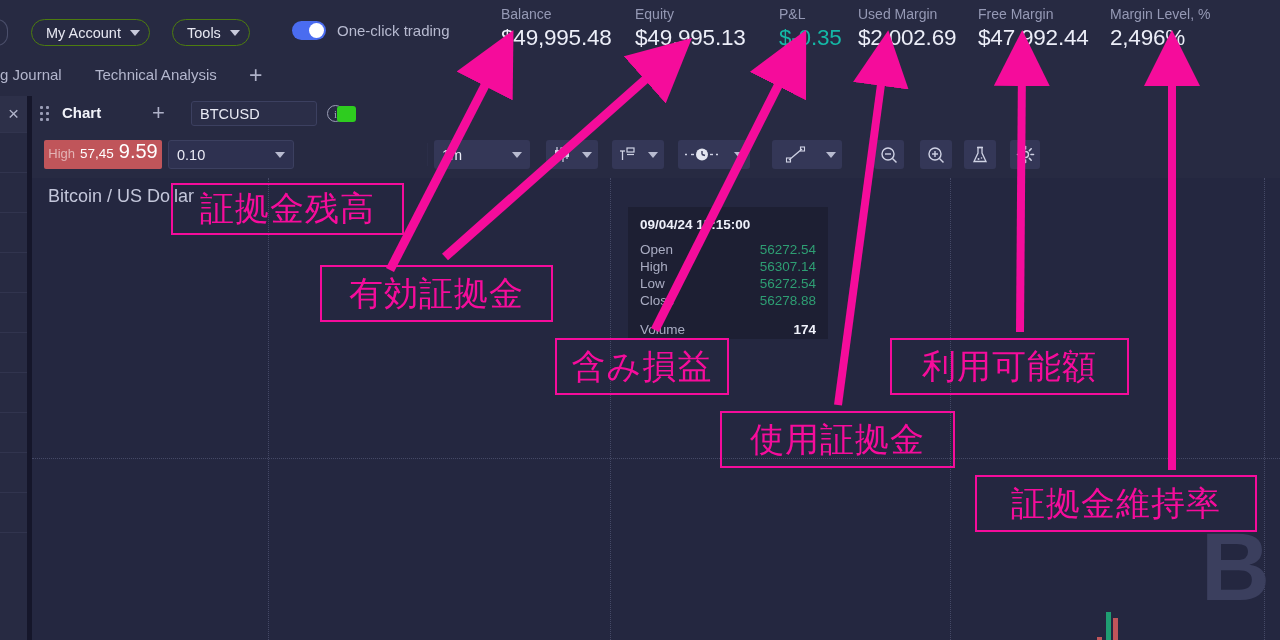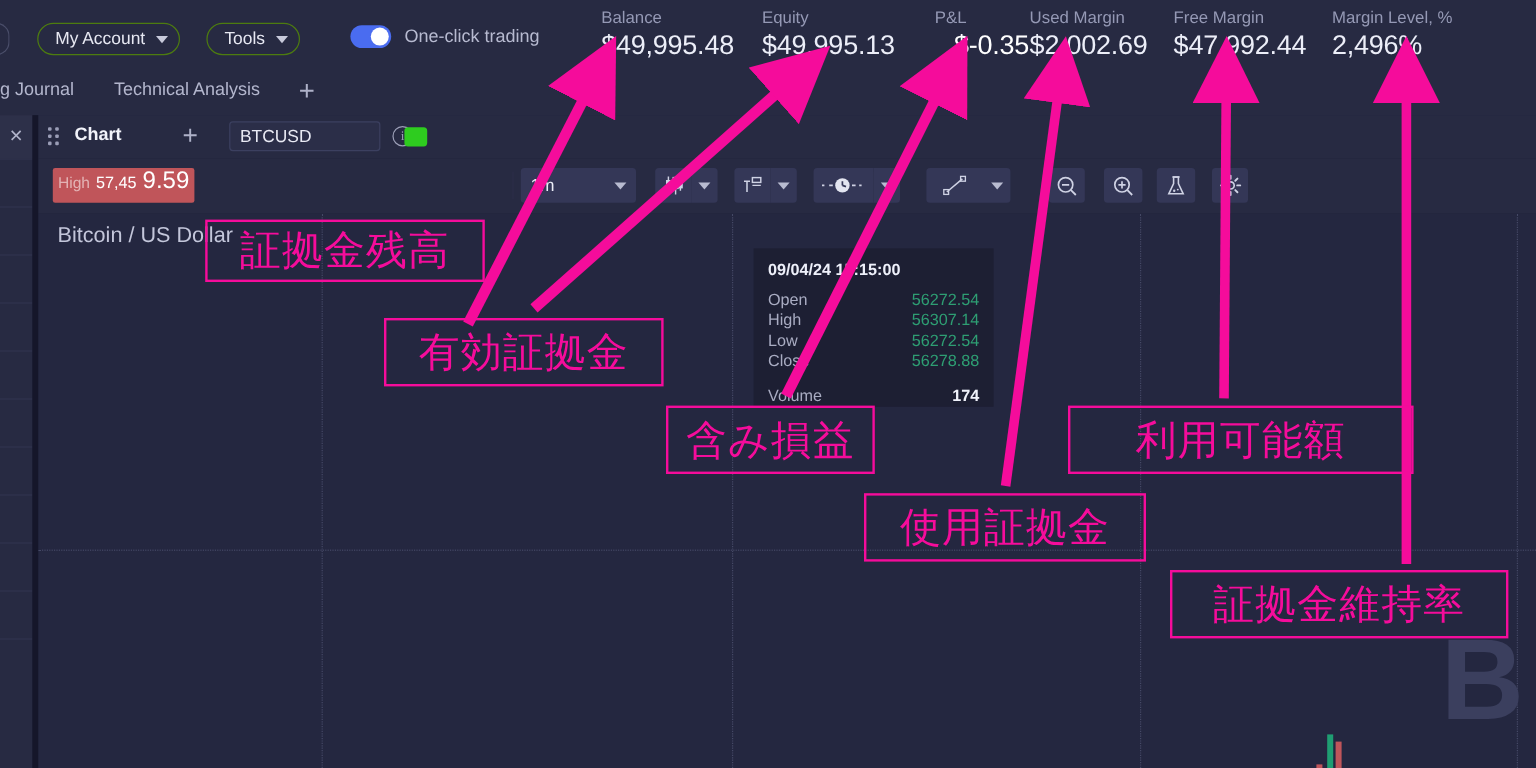--- a/index.html
+++ b/index.html
@@ -50,21 +50,21 @@
 
   
   .metric { position: absolute; top: 6px; }
   .metric .m-label {
     color: #9599b5; font-size: 14px; white-space: nowrap; line-height: 16px;
   }
   .metric .m-value {
     color: #eceef8; font-size: 22.5px; white-space: nowrap;
     line-height: 28px; margin-top: 2px; letter-spacing: -0.2px;
   }
-  .metric .m-value.neg { color: #ffffff; margin-left: 16px; }
+  .metric .m-value.neg { color: #14b8a6; }
 
   
   .tabrow {
     position: absolute; left: 0; top: 55px; width: 1280px; height: 41px;
     background: #272a42;
   }
   .wtab {
     position: absolute; top: 11px; color: #b3b6cd; font-size: 15px;
     white-space: nowrap; cursor: pointer;
   }
@@ -327,20 +327,24 @@
   <div class="green-dot"></div>
 
   <div class="tbar"></div>
 
   <div class="sellbtn">
     <span class="lbl">High</span>
     <span class="price-sm">57,45</span>
       <span class="price-lg">9.59</span>
   </div>
 
+  <div class="volbox">
+    <span class="v">0.10</span>
+    <span class="caret2"></span>
+  </div>
 
 
   <div class="divline" style="left:427px;"></div>
 
   <div class="tfbox">
     <span class="v">1m</span>
     <span class="caret2"></span>
   </div>
 
   <div class="tbtn split" style="left:546px; width:30px;">
@@ -491,16 +495,16 @@
     <line x1="838" y1="405" x2="884" y2="62" stroke="#f50c9b" stroke-width="8" marker-end="url(#ah)"></line>
     <line x1="1020" y1="332" x2="1022" y2="62" stroke="#f50c9b" stroke-width="8" marker-end="url(#ah)"></line>
     <line x1="1172" y1="470" x2="1172" y2="62" stroke="#f50c9b" stroke-width="8" marker-end="url(#ah)"></line>
   </svg>
 
   <div id="annos">
       <div class="anno" style="left: 171px; top: 183px; width: 233px; height: 52px;">証拠金残高</div>
       <div class="anno" style="left: 320px; top: 265px; width: 233px; height: 57px;">有効証拠金</div>
       <div class="anno" style="left: 555px; top: 338px; width: 174px; height: 57px;">含み損益</div>
       <div class="anno" style="left: 720px; top: 411px; width: 235px; height: 57px;">使用証拠金</div>
-      <div class="anno" style="left: 890px; top: 338px; width: 288px; height: 57px;">利用可能額</div>
+      <div class="anno" style="left: 890px; top: 338px; width: 239px; height: 57px;">利用可能額</div>
       <div class="anno" style="left: 975px; top: 475px; width: 282px; height: 57px;">証拠金維持率</div>
     </div>
 </div>
 
 </body></html>

